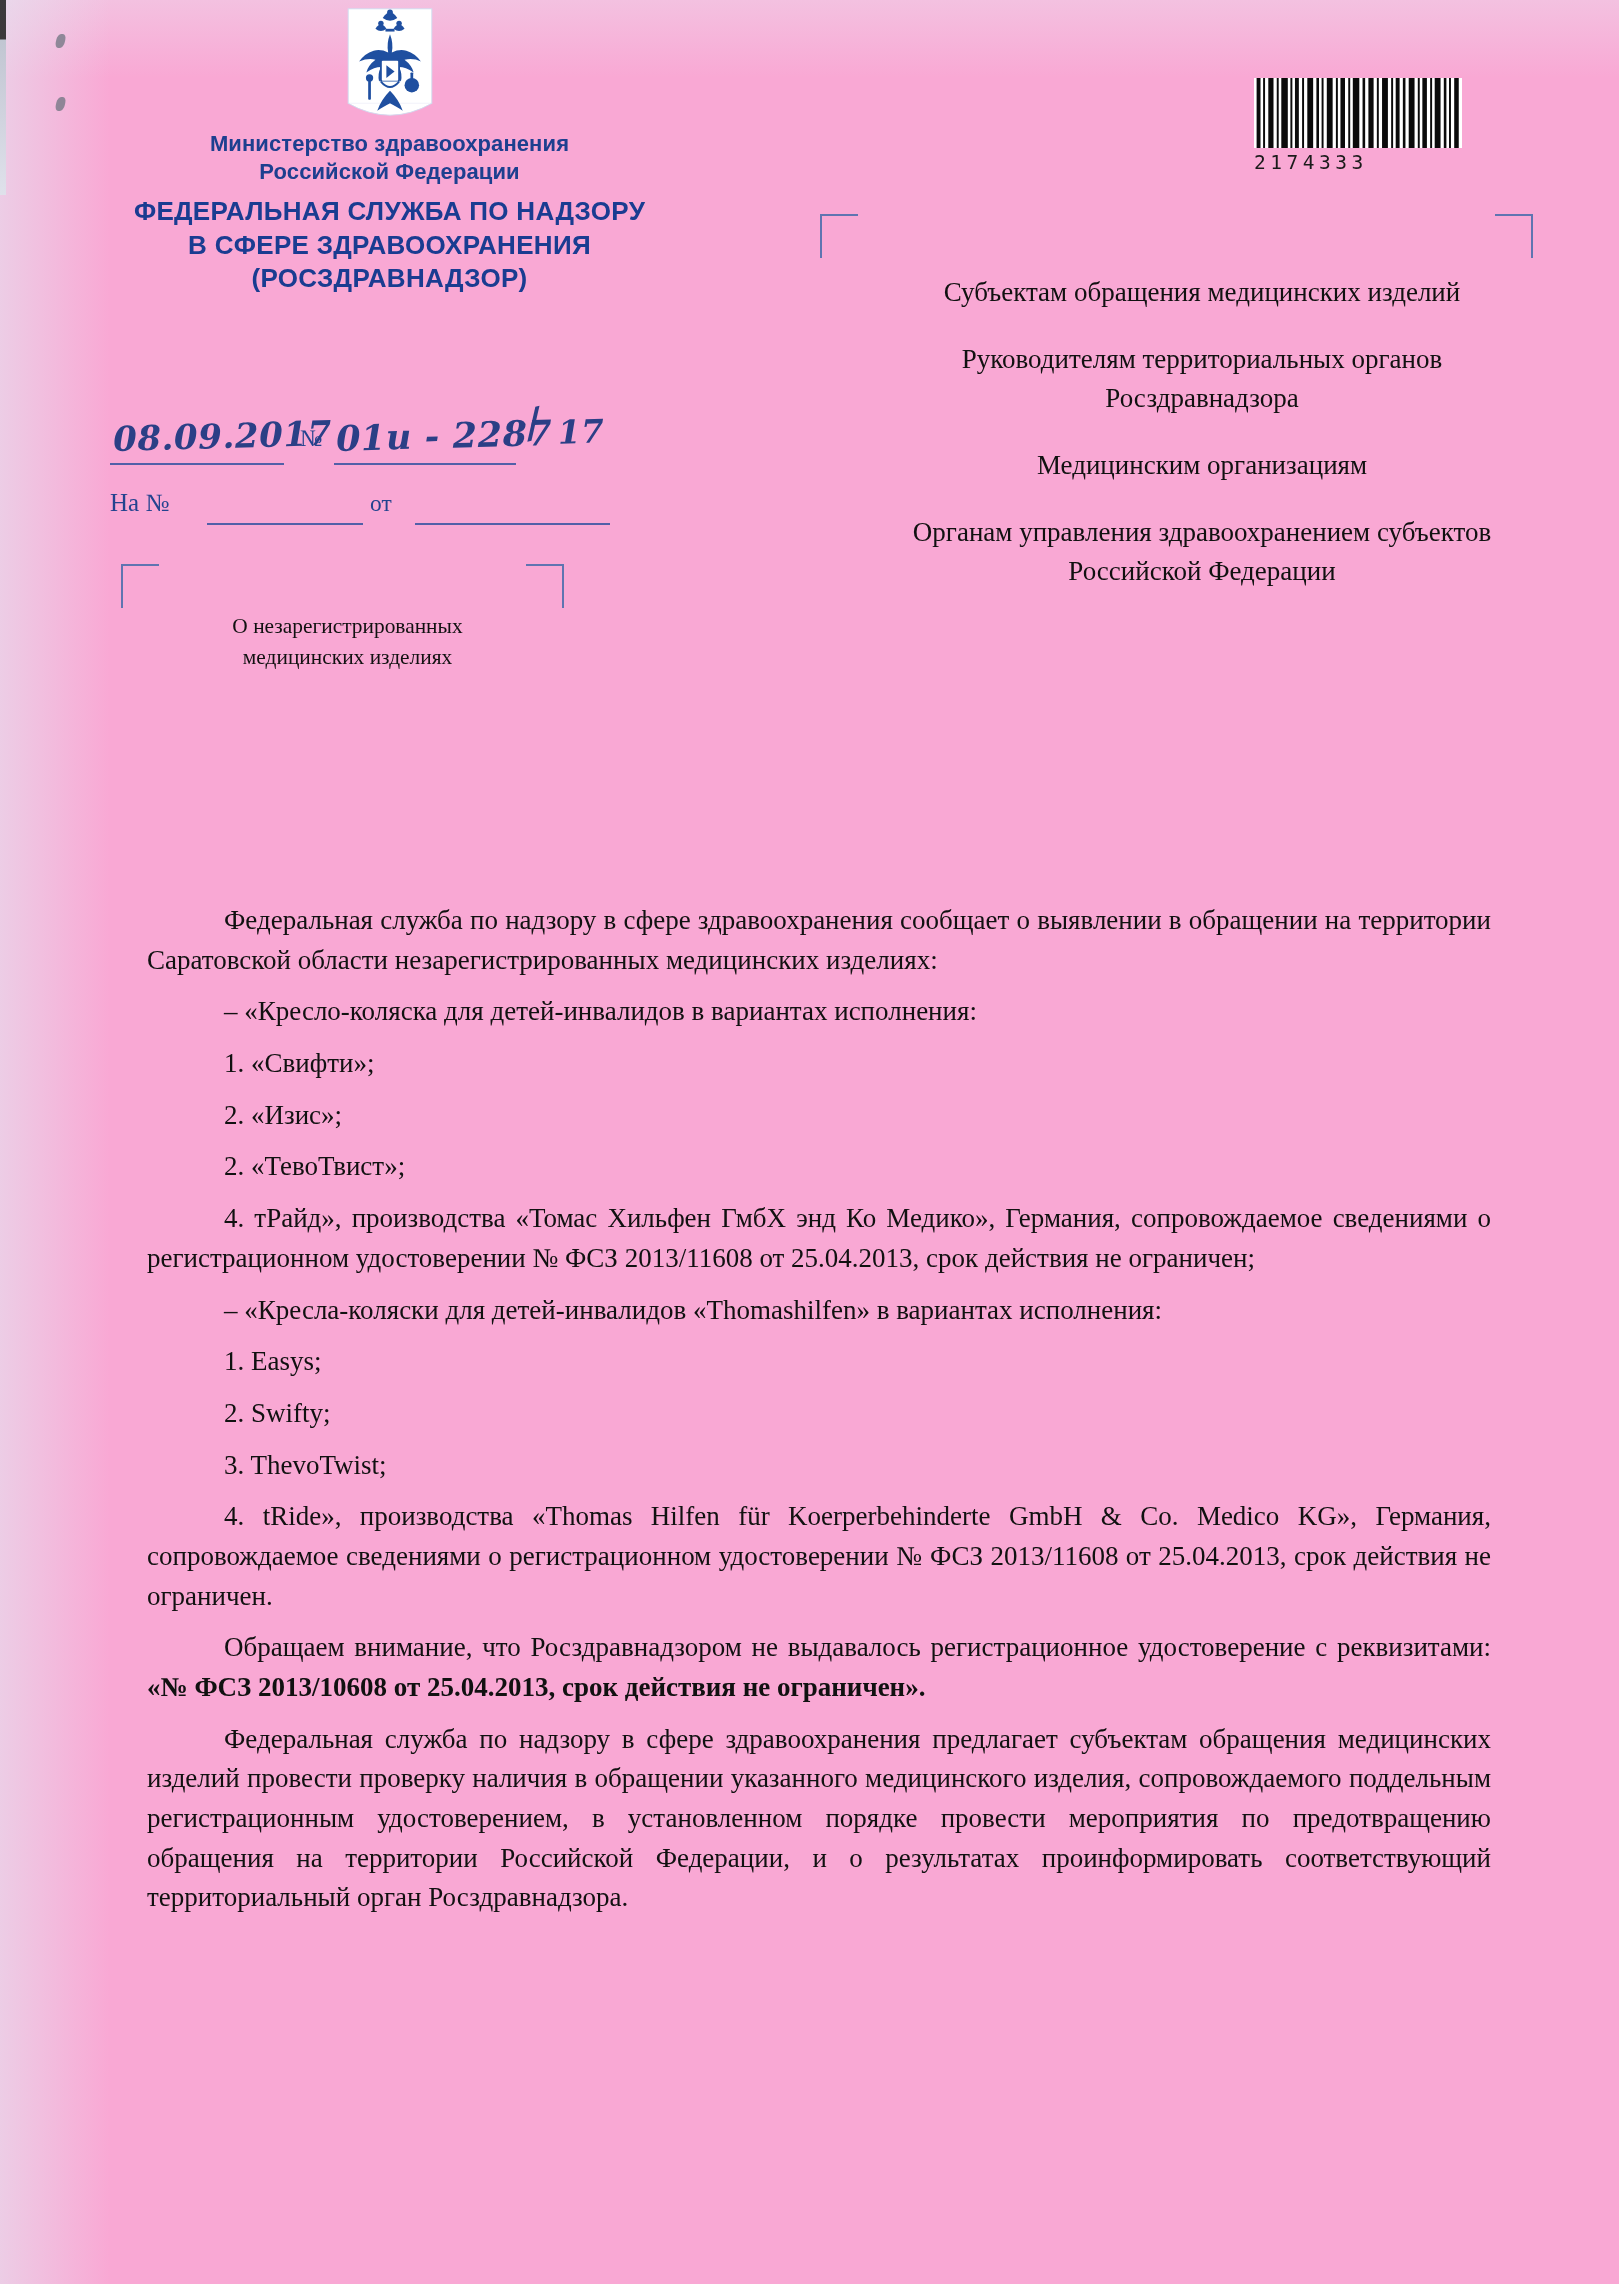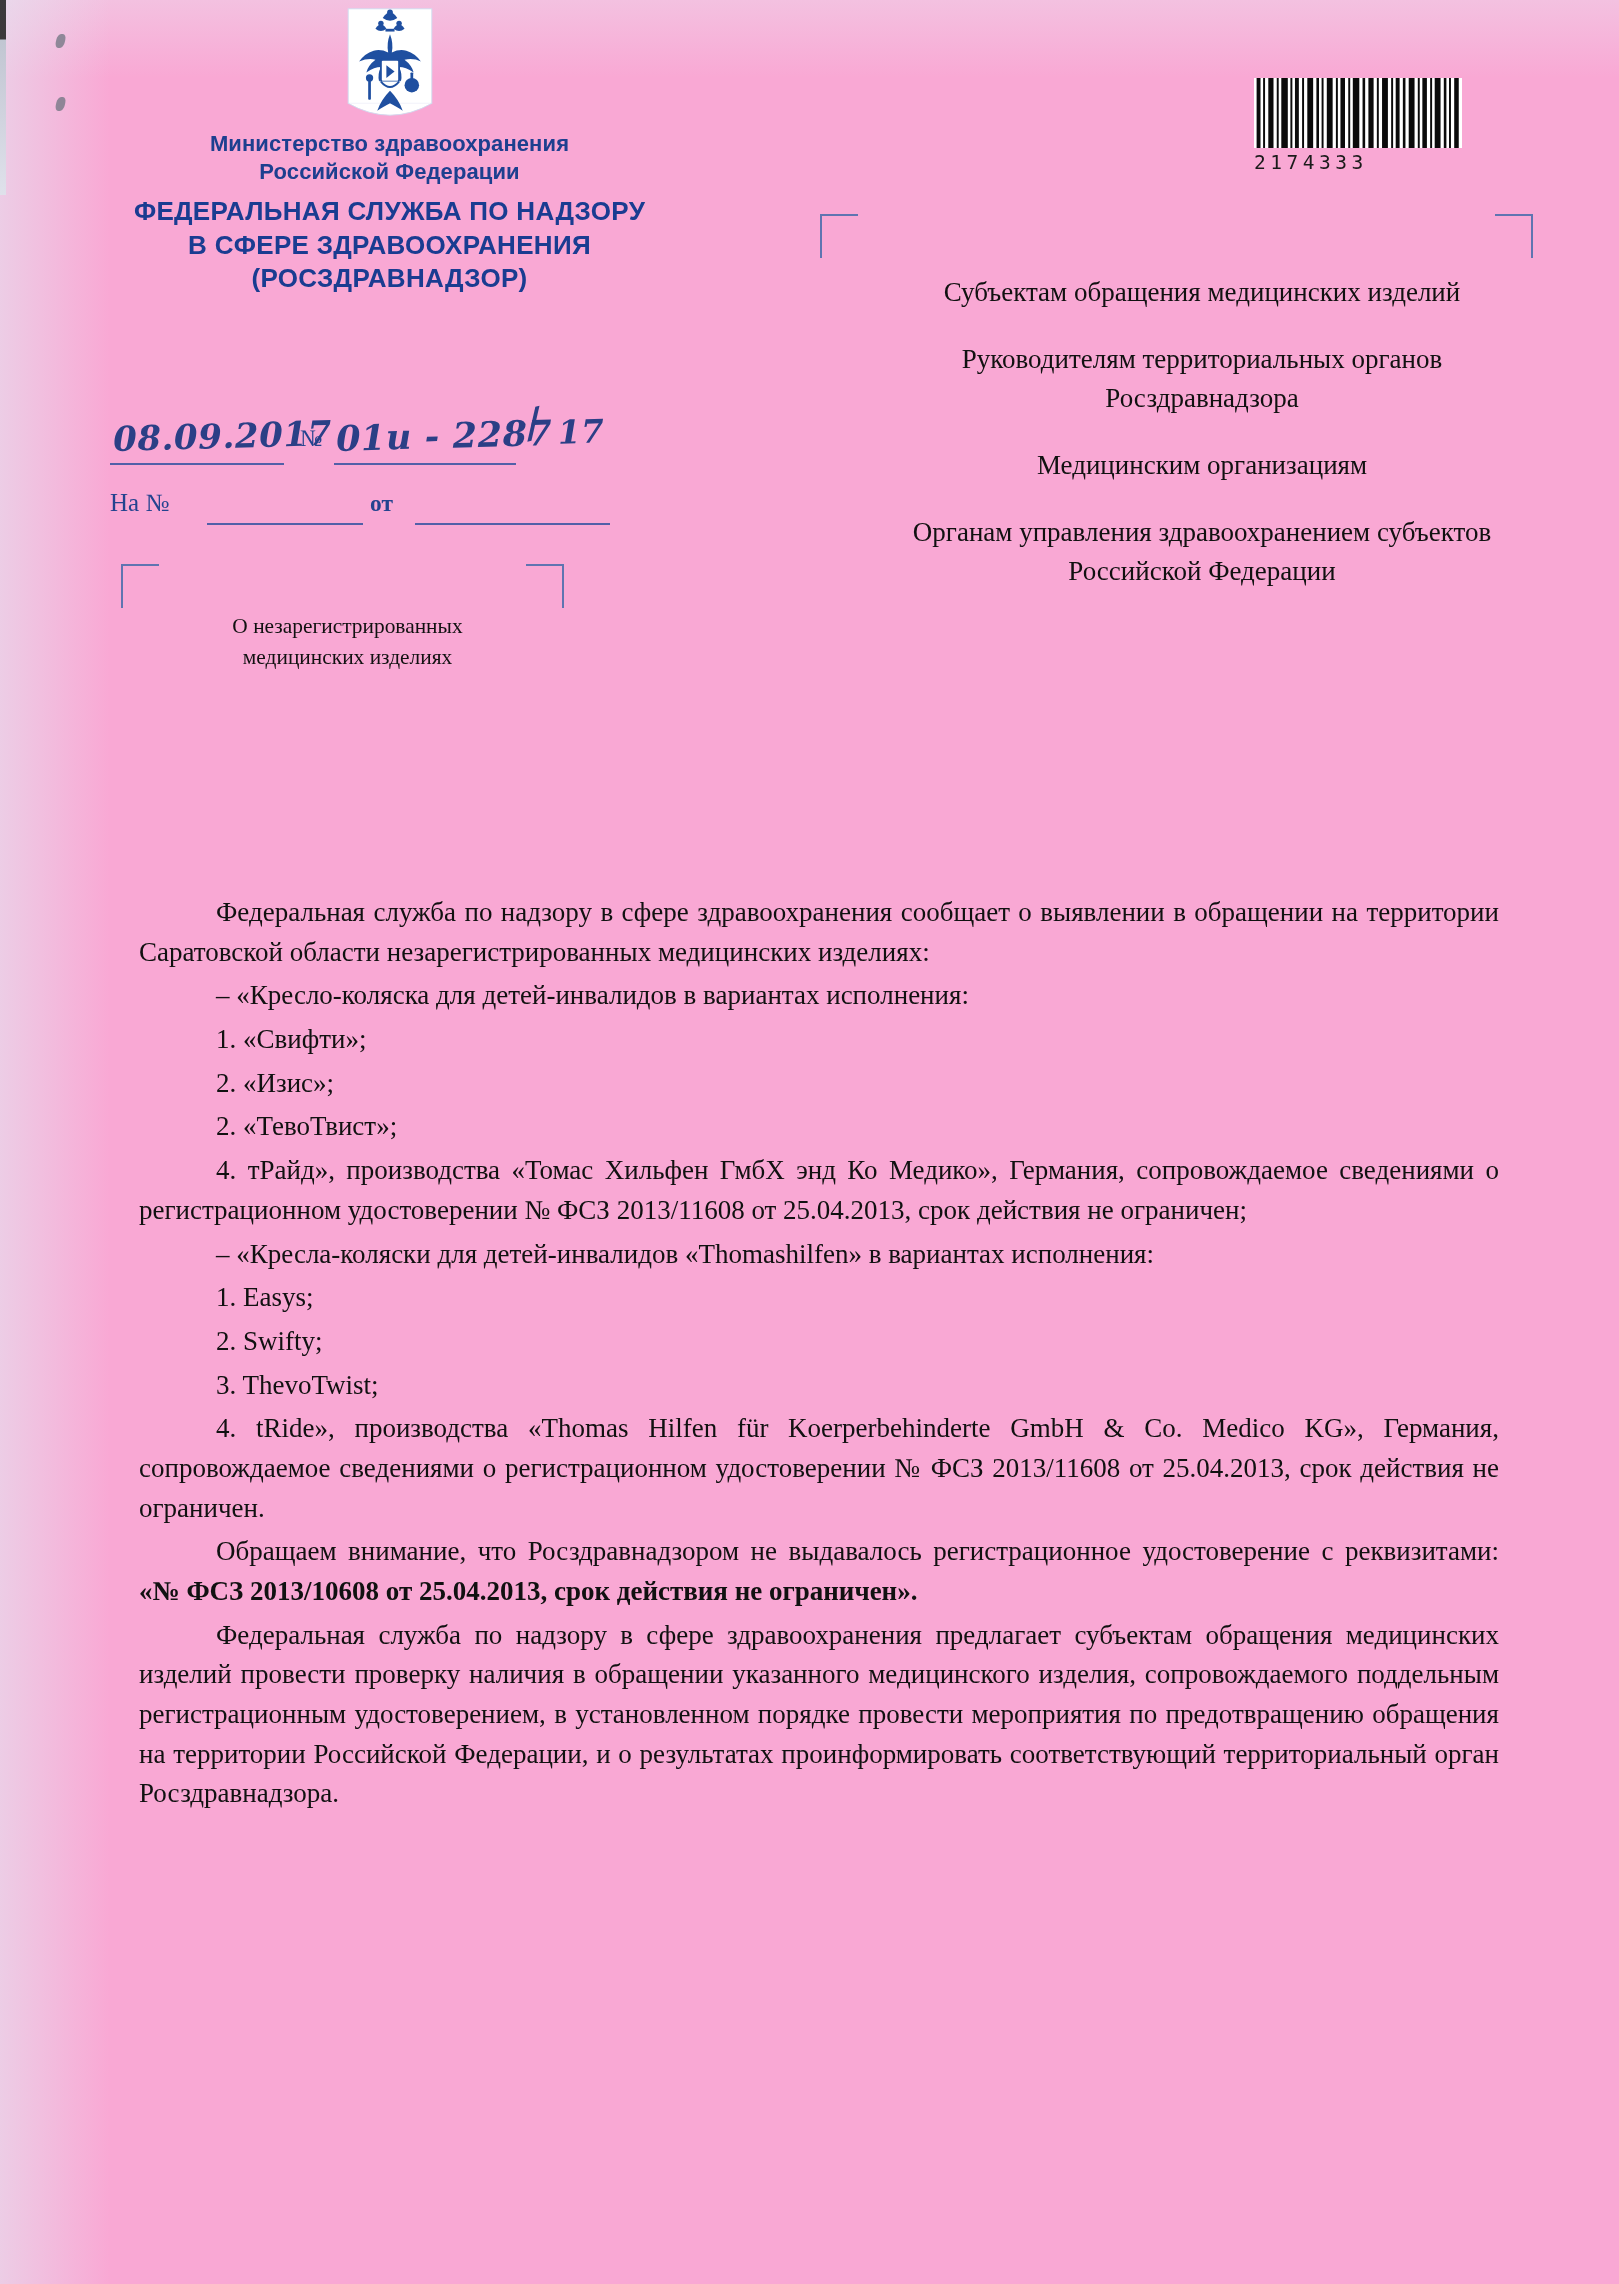--- a/index.html
+++ b/index.html
@@ -158,21 +158,20 @@
     position: absolute;
     left: 0; top: 5.2px;
     font-size: 25px;
     color: #23438f;
   }
   .lbl-ot {
     position: absolute;
     left: 260px; top: 6.5px;
     font-size: 23.4px;
     color: #23438f;
-    font-weight: bold;
   }
   .rule.r-na { left: 97px; top: 40px; width: 156px; }
   .rule.r-ot { left: 305px; top: 40px; width: 195px; }
 
   
   .subject {
     position: absolute;
     left: 120px;
     top: 611px;
     width: 455px;
@@ -234,21 +233,21 @@
   
   .body {
     position: absolute;
     left: 135px;
     top: 889px;
     width: 1368px;
     font-size: 27px;
     line-height: 1.47;
   }
   .body p {
-    margin: 4px;
+    margin: 12px;
     text-align: justify;
     text-indent: 77px;
   }
   .body p.listitem { text-indent: 77px; text-align: left; }
   .body p.dash { text-indent: 77px; text-align: justify; }
   .body .b { font-weight: 700; }
 </style>
 </head>
 <body>
 

